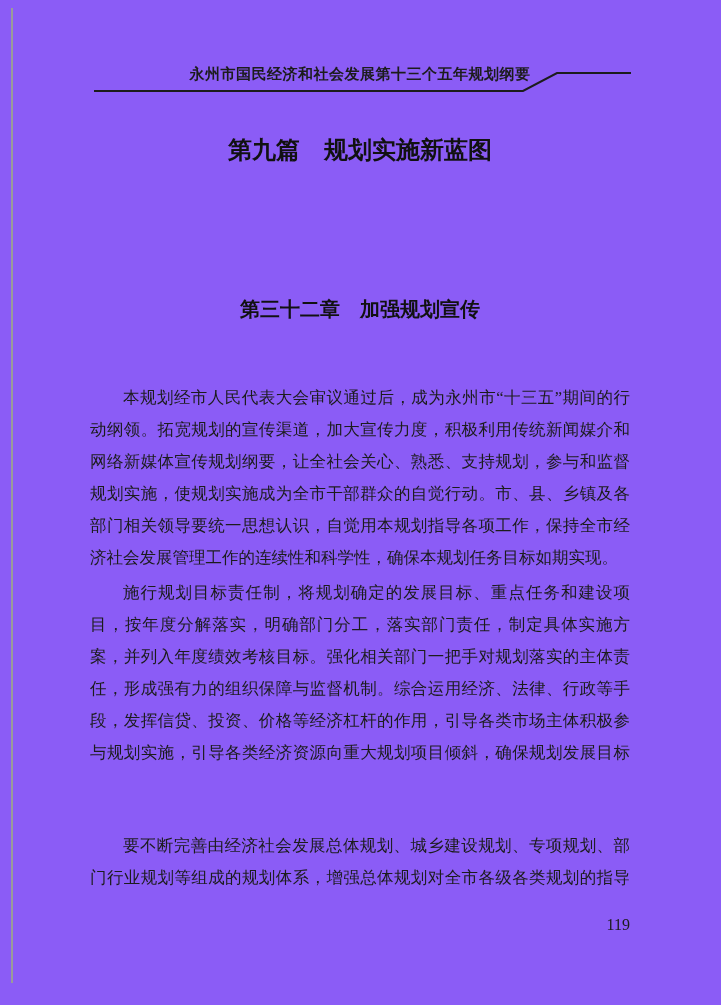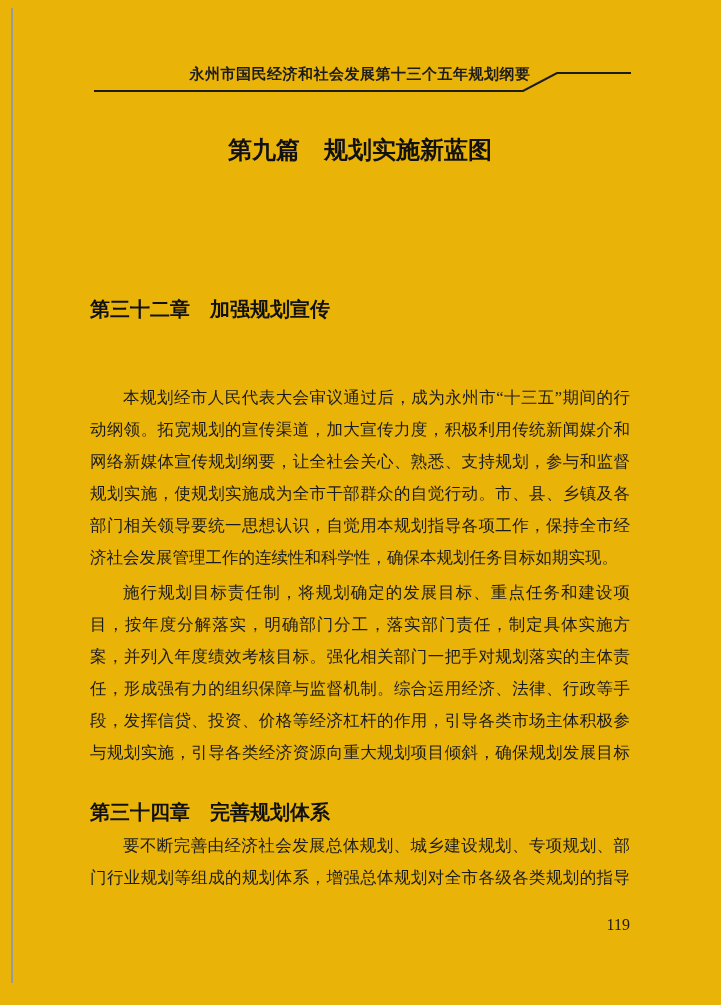--- a/index.html
+++ b/index.html
@@ -4,21 +4,21 @@
 <style>
   html, body {
     margin: 0;
     padding: 0;
     background: #ffffff;
   }
   .page {
     position: relative;
     width: 721px;
     height: 1005px;
-    background: #eab308;
+    background: #8b5cf6;
     color: #1c1c1c;
     font-family: "Liberation Serif", "DejaVu Serif", serif;
     overflow: hidden;
   }
   
   .edge-line {
     position: absolute;
     left: 11px;
     top: 8px;
     width: 2px;
@@ -60,21 +60,21 @@
     line-height: 34px;
     color: #111111;
     white-space: nowrap;
   }
   
   .chapter-title {
     position: absolute;
     left: 90px;
     width: 540px;
     margin: 0;
-    text-align: left;
+    text-align: center;
     font-family: "Liberation Sans", "DejaVu Sans", sans-serif;
     font-weight: bold;
     font-size: 20px;
     line-height: 30px;
     color: #111111;
     white-space: nowrap;
   }
   .ch-32 { top: 294px; }
   .ch-33 { top: 548px; }
   .ch-34 { top: 797px; }
@@ -123,19 +123,18 @@
   <h1 class="part-title">第九篇　规划实施新蓝图</h1>
 
 
   <h2 class="chapter-title ch-32">第三十二章　加强规划宣传</h2>
 
   <p class="body-para p-ch32">本规划经市人民代表大会审议通过后，成为永州市“十三五”期间的行动纲领。拓宽规划的宣传渠道，加大宣传力度，积极利用传统新闻媒介和网络新媒体宣传规划纲要，让全社会关心、熟悉、支持规划，参与和监督规划实施，使规划实施成为全市干部群众的自觉行动。市、县、乡镇及各部门相关领导要统一思想认识，自觉用本规划指导各项工作，保持全市经济社会发展管理工作的连续性和科学性，确保本规划任务目标如期实现。</p>
 
 
   <p class="body-para p-ch33">施行规划目标责任制，将规划确定的发展目标、重点任务和建设项目，按年度分解落实，明确部门分工，落实部门责任，制定具体实施方案，并列入年度绩效考核目标。强化相关部门一把手对规划落实的主体责任，形成强有力的组织保障与监督机制。综合运用经济、法律、行政等手段，发挥信贷、投资、价格等经济杠杆的作用，引导各类市场主体积极参与规划实施，引导各类经济资源向重大规划项目倾斜，确保规划发展目标的实现。</p>
 
-  <h2 class="chapter-title ch-34">第三十四章　完善规划体系</h2>
 
   <p class="body-para p-ch34">要不断完善由经济社会发展总体规划、城乡建设规划、专项规划、部门行业规划等组成的规划体系，增强总体规划对全市各级各类规划的指导作用，突</p>
 
   <div class="page-number">119</div>
 
 </div>
 
 </body></html>

